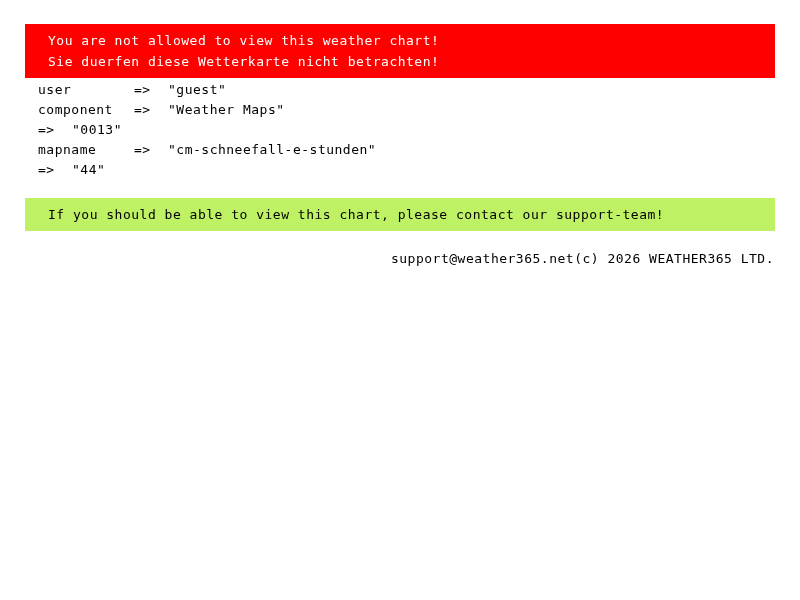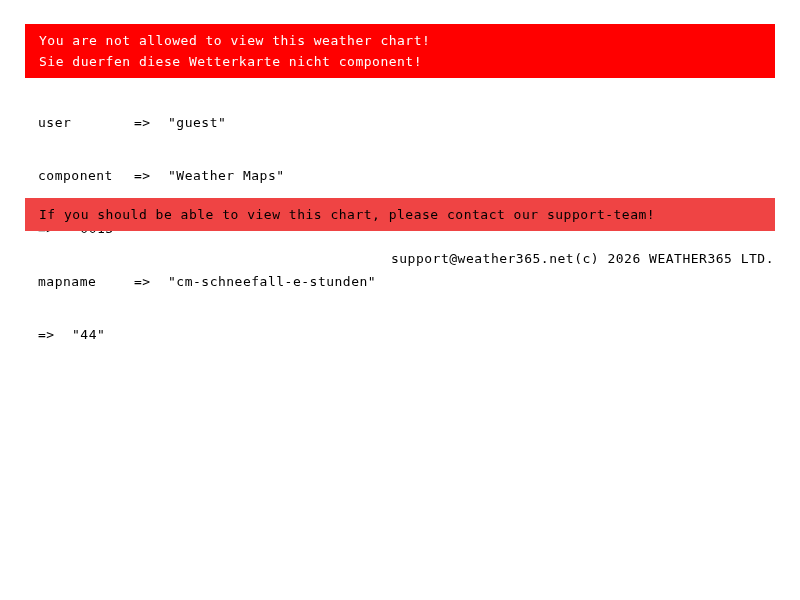--- a/index.html
+++ b/index.html
@@ -17,52 +17,51 @@
     position: relative;
     width: 800px;
     height: 600px;
     overflow: hidden;
   }
   .banner {
     position: absolute;
     left: 25px;
     width: 750px;
     box-sizing: border-box;
-    padding: 6px 0 6px 14px;
+    padding: 6px 0 6px 23px;
     font-size: 13px;
     line-height: 21px;
     letter-spacing: 0.5px;
     white-space: nowrap;
   }
   .banner-error {
     top: 24px;
     background: #ff0000;
     color: #ffffff;
   }
   .banner-ok {
     top: 198px;
-    background: #ef4444;
+    background: #bef264;
     color: #000000;
   }
   .banner-line {
     display: block;
   }
   .params {
     position: absolute;
     left: 38px;
     top: 80px;
     font-size: 13px;
     line-height: 20px;
     letter-spacing: 0.5px;
   }
   .param-row {
     display: flex;
     align-items: flex-end;
     height: 20px;
-    margin-top: 33px;
   }
   .param-key {
     width: 96px;
     flex: 0 0 96px;
     white-space: pre;
   }
   .param-arrow {
     width: 34px;
     flex: 0 0 34px;
     white-space: pre;
@@ -87,21 +86,21 @@
     text-decoration: none;
   }
 </style>
 </head>
 <body>
 
 <div class="page">
 
   <div class="banner banner-error">
     <span class="banner-line">You are not allowed to view this weather chart!</span>
-    <span class="banner-line">Sie duerfen diese Wetterkarte nicht component!</span>
+    <span class="banner-line">Sie duerfen diese Wetterkarte nicht betrachten!</span>
   </div>
 
   <div class="params">
     <div class="param-row">
       <span class="param-key">user</span>
       <span class="param-arrow">=&gt;</span>
       <span class="param-val">"guest"</span>
     </div>
     <div class="param-row">
       <span class="param-key">component</span>

